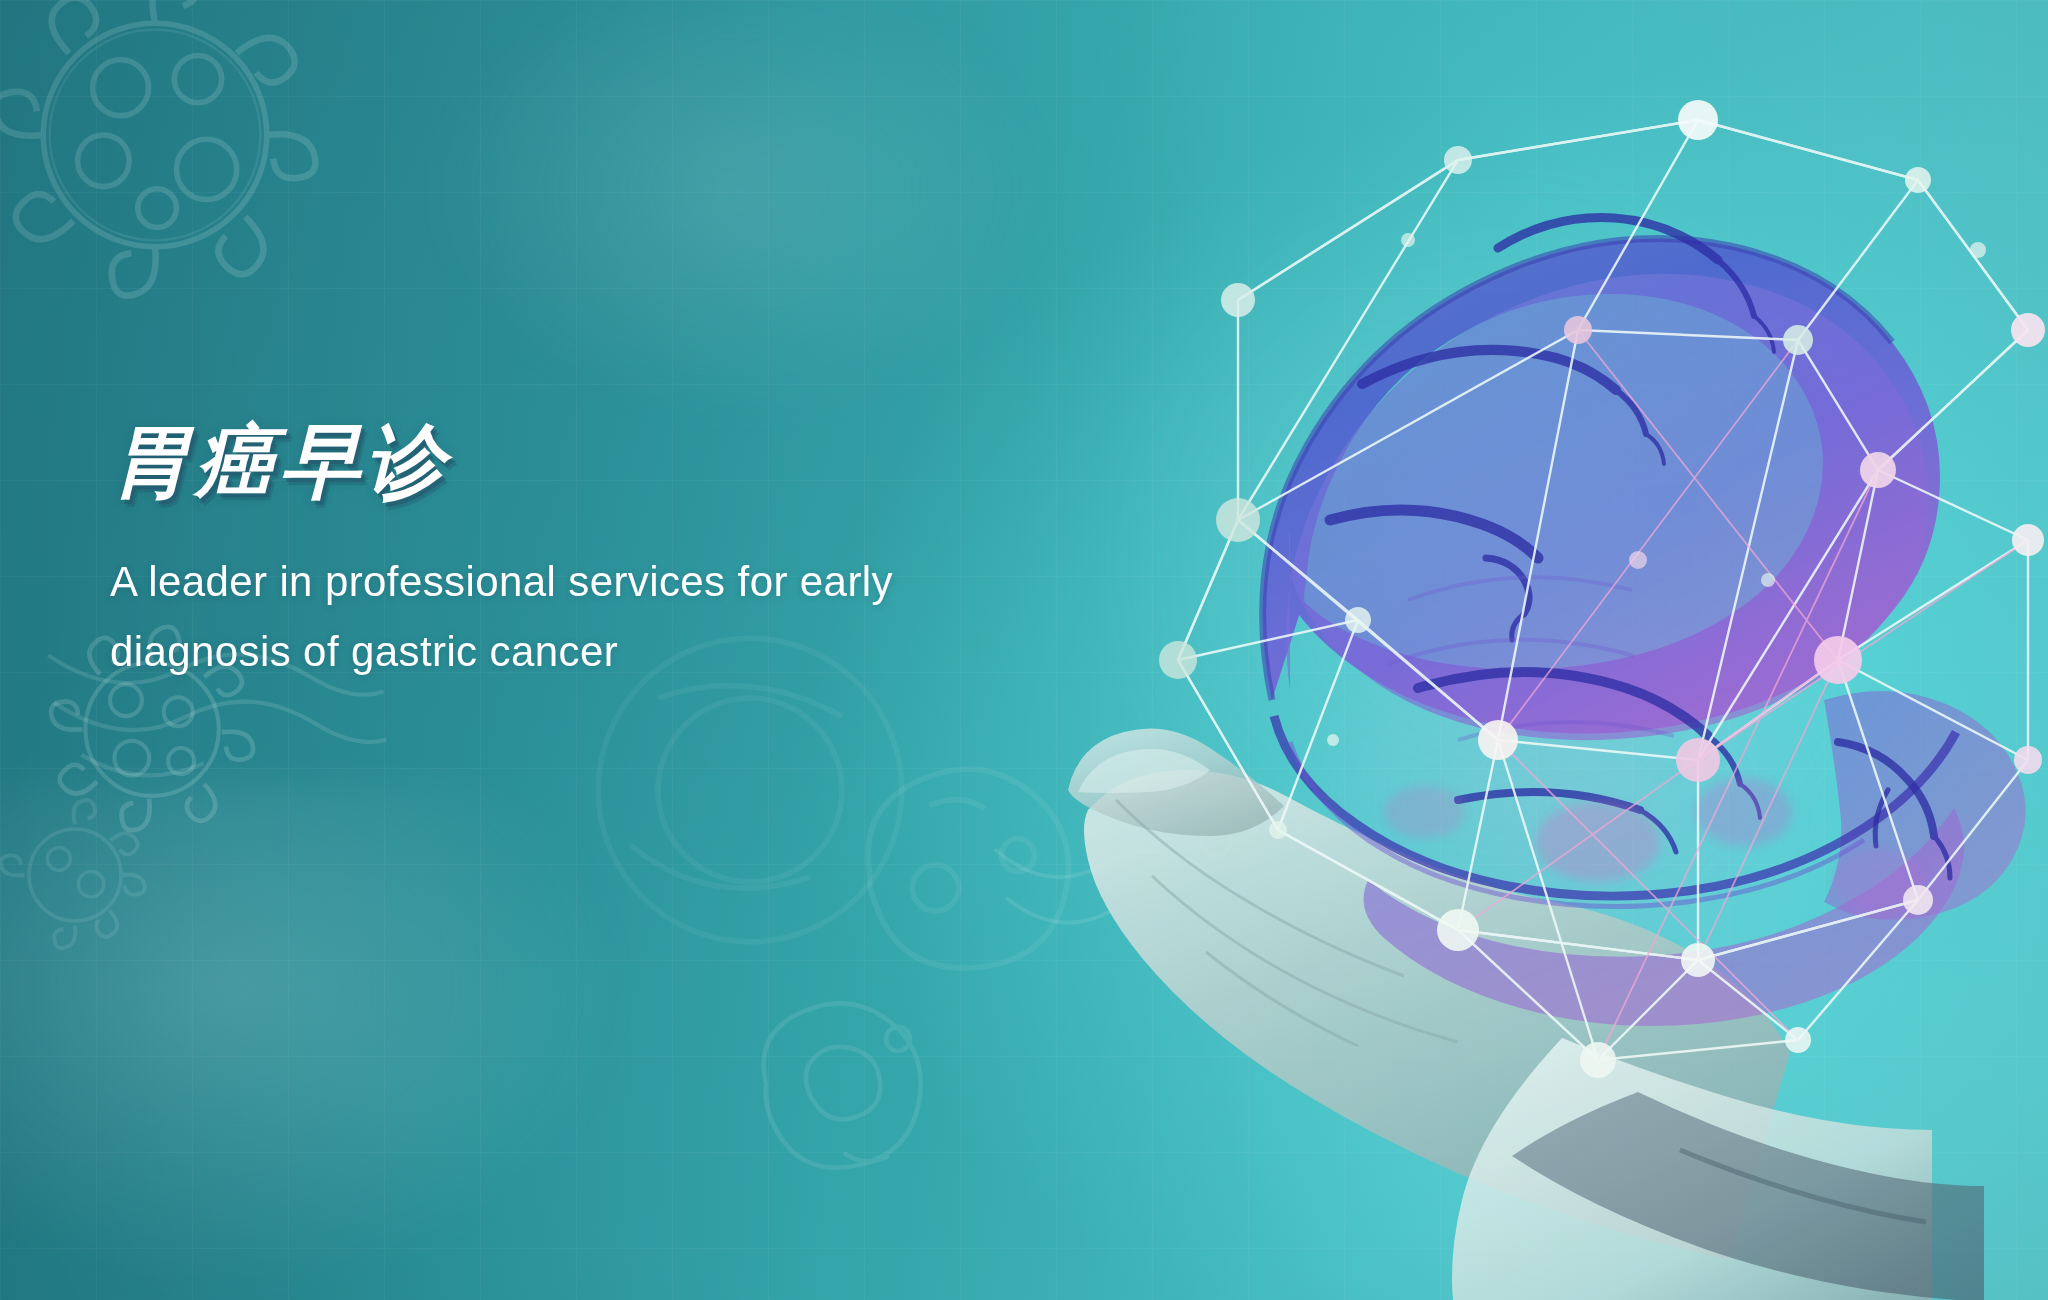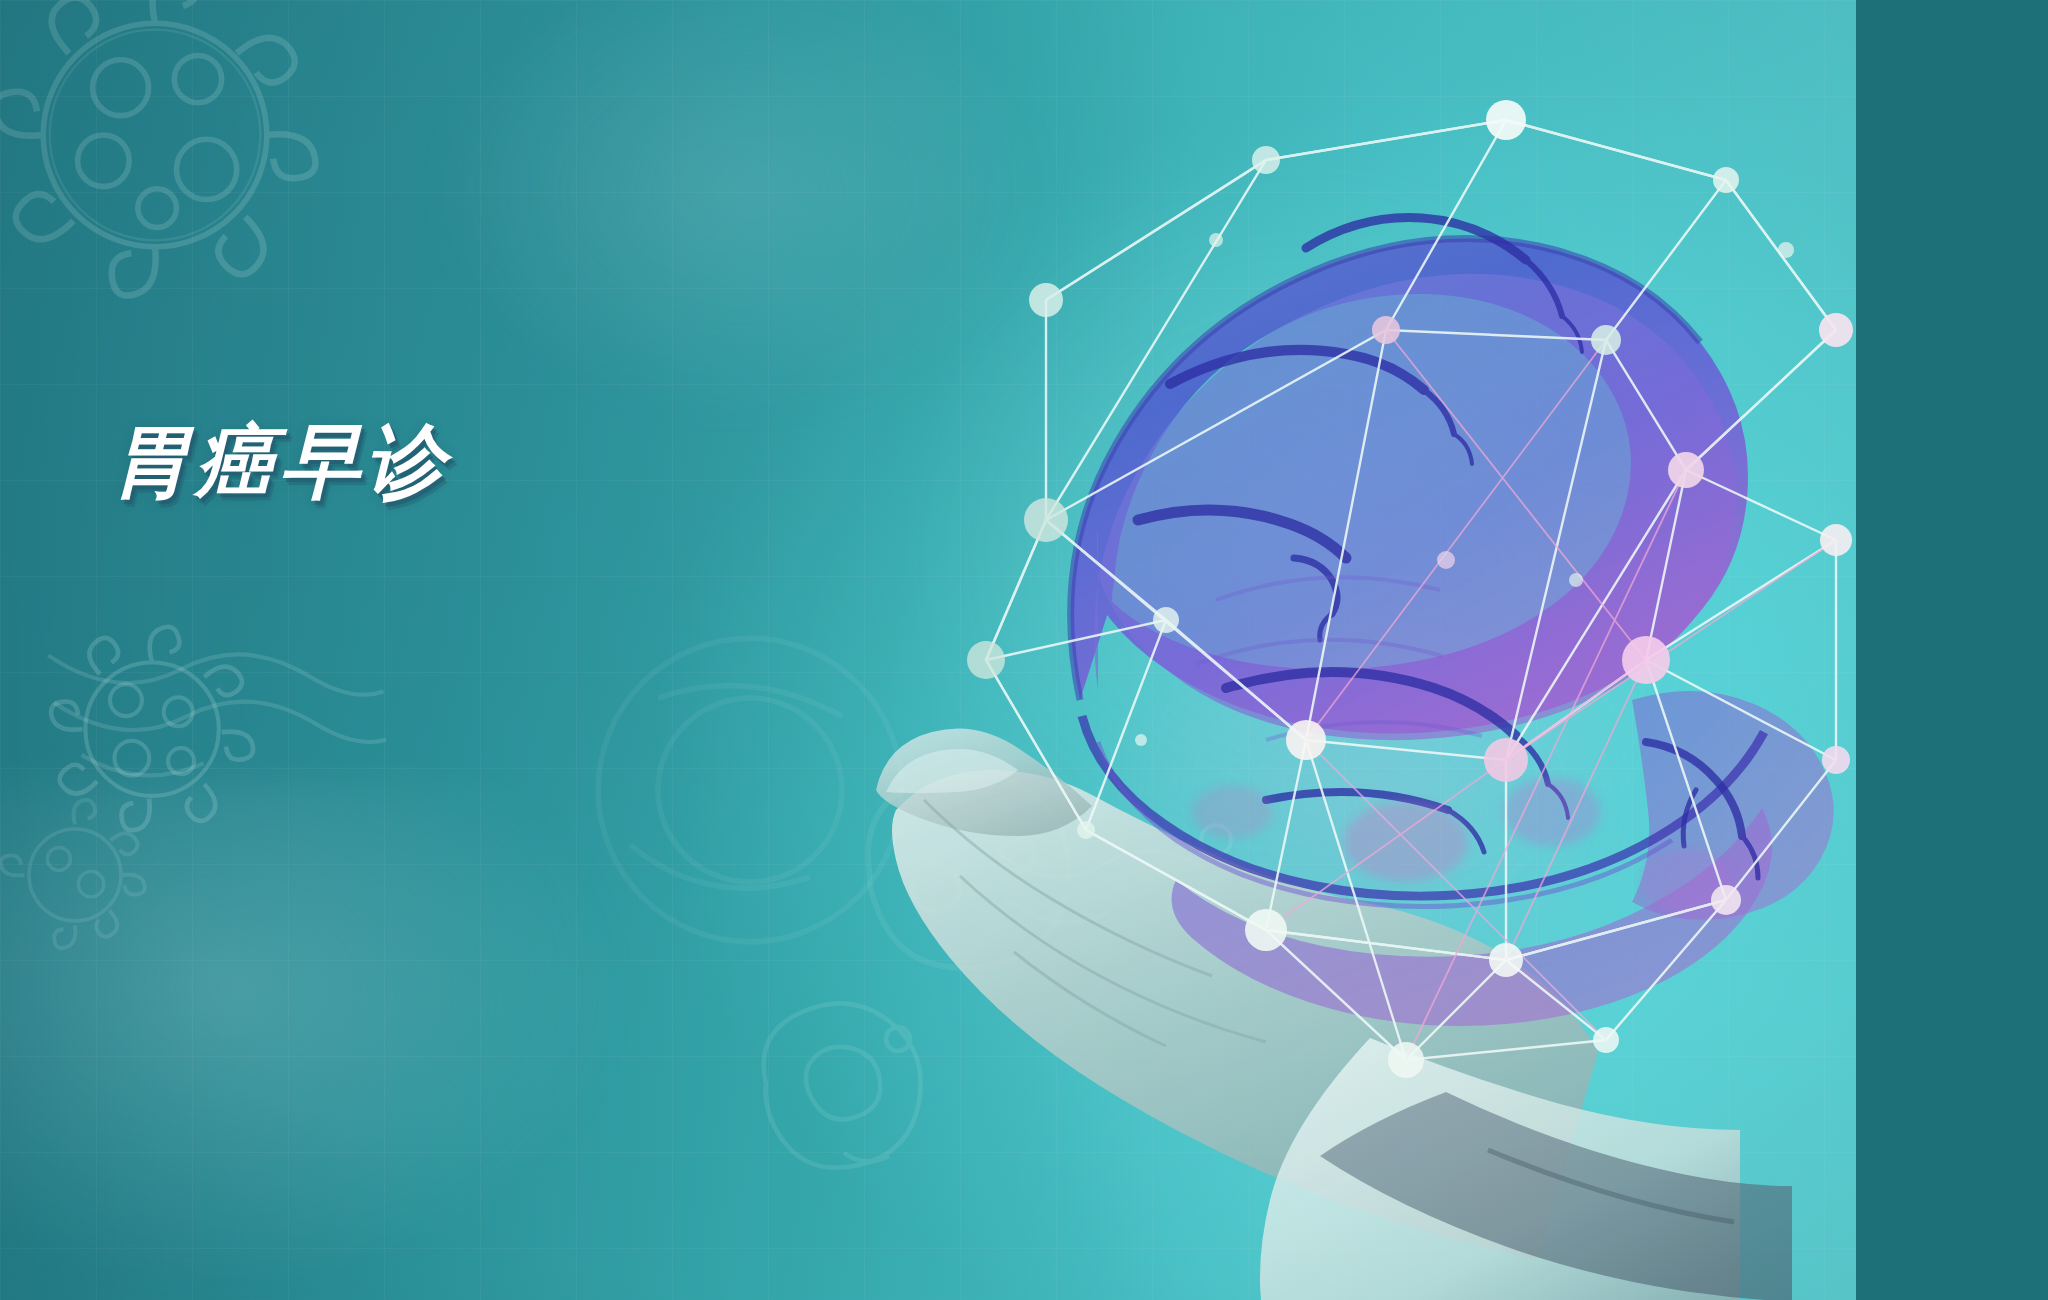--- a/index.html
+++ b/index.html
@@ -1,20 +1,20 @@
 <!DOCTYPE html>
 <html><head>
 <meta charset="utf-8">
 <style>
   html,body{margin:0;padding:0;background:#1d6f78;}
   *{box-sizing:border-box;}
 
   .banner{
     position:relative;
-    width:1856px;
+    width:2048px;
     height:1300px;
     overflow:hidden;
     font-family:"Liberation Sans","DejaVu Sans",sans-serif;
     background:#2f949e;
   }
 
   
   .bg-base{
     position:absolute; inset:0;
     background:
@@ -417,15 +417,19 @@
           <circle cx="830" cy="580" r="7" fill="#e7f4ee" opacity=".66"></circle>
         </g>
       </g>
     </svg>
   </div>
 
   <div class="copy">
     <h1 class="headline">
       <span class="ln ln1">胃癌早诊</span>
     </h1>
+    <p class="subhead">
+      <span class="sl">A leader in professional services for early</span>
+      <span class="sl">diagnosis of gastric cancer</span>
+    </p>
   </div>
 
 </div>
 
 </body></html>

